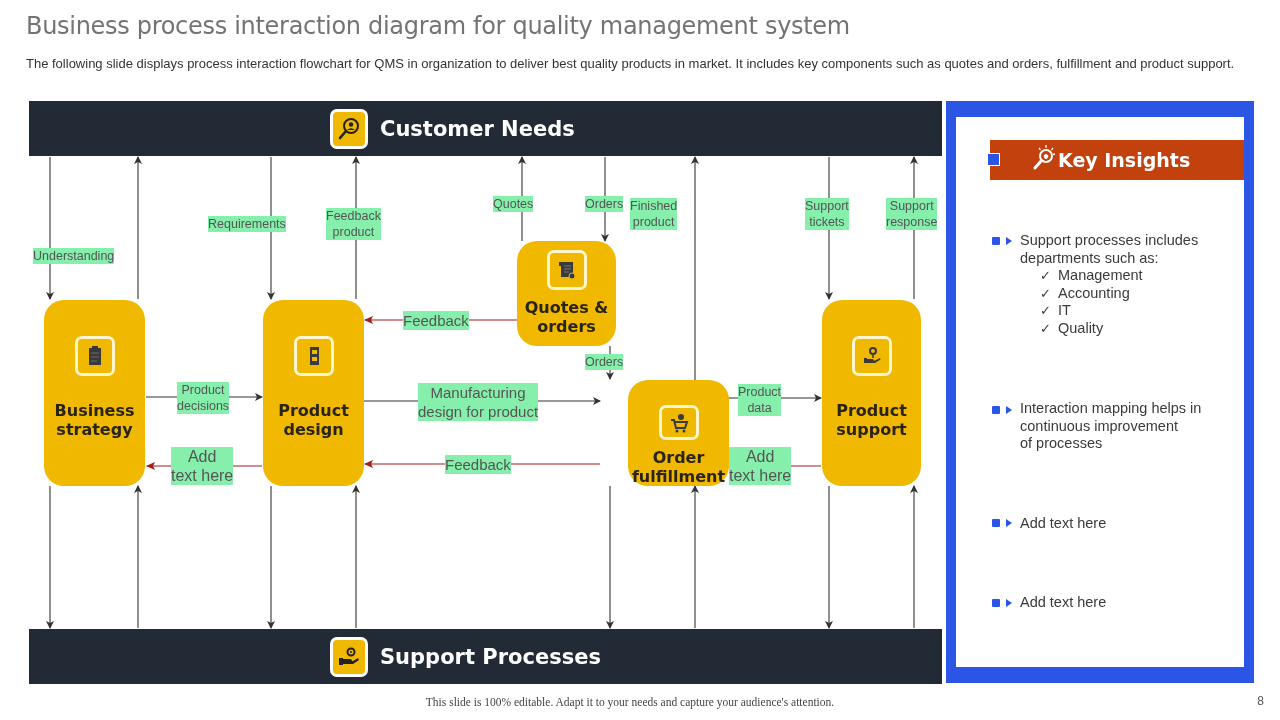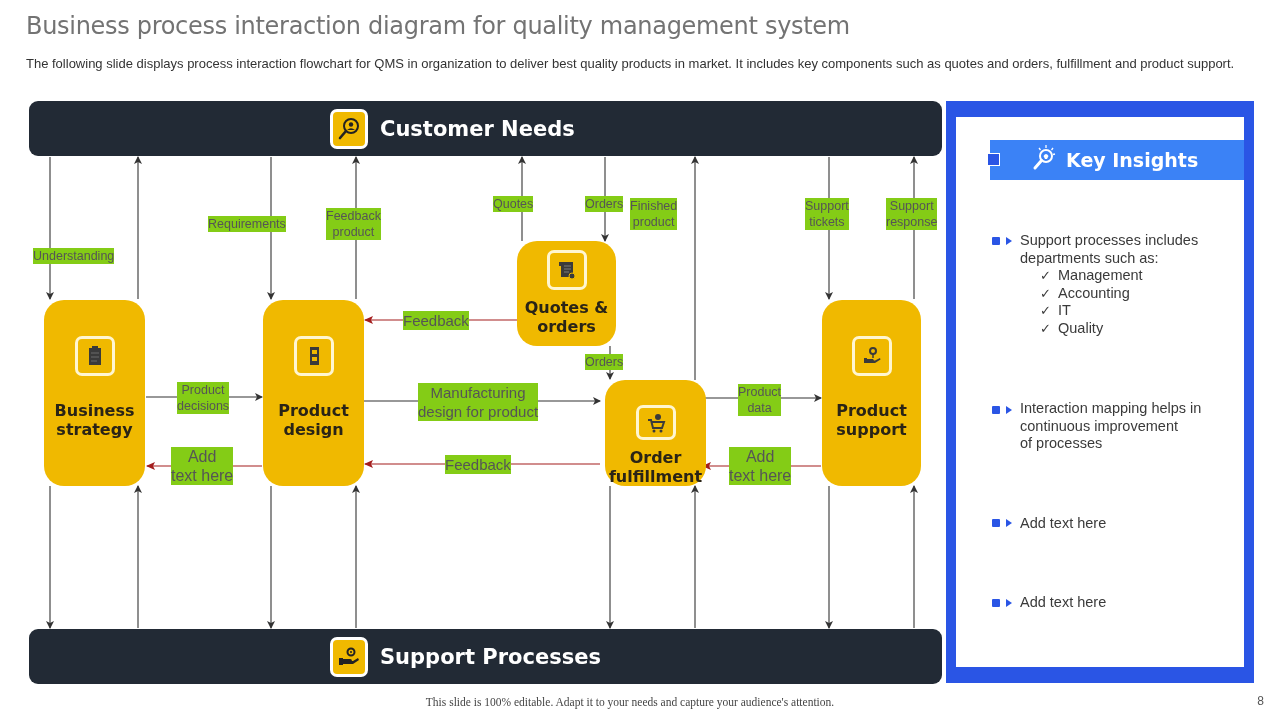--- a/index.html
+++ b/index.html
@@ -2,43 +2,43 @@
 <html><head>
 <meta charset="utf-8">
 <style>
   * { box-sizing: border-box; margin: 0; padding: 0; }
   html, body { width: 1280px; height: 720px; background: #ffffff; overflow: hidden; }
   body { position: relative; font-family: "DejaVu Sans", sans-serif; color: #222; }
 
   .title { position: absolute; left: 26px; top: 12px; font-size: 24px; font-weight: 400; color: #737373; letter-spacing: -0.3px; white-space: nowrap; }
   .subtitle { position: absolute; left: 26px; top: 56px; font-family: "Liberation Sans", sans-serif; font-size: 13px; color: #333; white-space: nowrap; }
 
-  .band { position: absolute; left: 29px; width: 913px; height: 55px; background: #222a35; border-radius: 9px; }
+  .band { position: absolute; left: 29px; width: 913px; height: 55px; background: #222a35; }
   .band-top { top: 101px; }
   .band-bottom { top: 629px; padding-left: 15px; }
   .band-inner { position: absolute; top: 0; height: 55px; display: flex; align-items: center; gap: 12px; }
   .band-top .band-inner { left: 300px; }
   .band-bottom .band-inner { left: 300px; }
   .band-icon { width: 38px; height: 40px; background: #f0b900; border: 3px solid #ffffff; border-radius: 7px; display: flex; align-items: center; justify-content: center; }
   .band-label { font-size: 21px; font-weight: 700; color: #ffffff; white-space: nowrap; }
 
   svg.flow { position: absolute; left: 0; top: 0; width: 1280px; height: 720px; pointer-events: none; }
 
   .node { position: absolute; background: #f0b900; border-radius: 20px; display: flex; flex-direction: column; align-items: center; }
   .node .nicon { width: 40px; height: 40px; border: 3px solid #fff6d0; border-radius: 7px; display: flex; align-items: center; justify-content: center; background: #f0b900; }
   .node .nlabel { font-size: 16px; font-weight: 700; color: #2a2416; text-align: center; line-height: 19px; }
 
-  .lbl { position: absolute; font-family: "Liberation Sans", sans-serif; color: #555; text-align: center; background: #84cc16; line-height: 16px; white-space: nowrap; }
+  .lbl { position: absolute; font-family: "Liberation Sans", sans-serif; color: #555; text-align: center; background: #86efac; line-height: 16px; white-space: nowrap; }
   .lbl.s { font-size: 12.5px; }
   .lbl.m { font-size: 15px; line-height: 19px; }
   .lbl.l { font-size: 16px; line-height: 19px; }
 
   .insights { position: absolute; left: 946px; top: 101px; width: 308px; height: 582px; background: #2a55e5; }
   .insights-inner { position: absolute; left: 10px; top: 16px; width: 288px; height: 550px; background: #ffffff; }
-  .ki-header { position: absolute; left: 990px; top: 140px; width: 254px; height: 40px; background: #3b82f6; display: flex; align-items: center; padding-left: 40px; gap: 8px; }
+  .ki-header { position: absolute; left: 990px; top: 140px; width: 254px; height: 40px; background: #c2410c; display: flex; align-items: center; padding-left: 40px; gap: 0; }
   .ki-title { font-size: 19px; font-weight: 700; color: #ffffff; white-space: nowrap; }
   .ki-square { position: absolute; left: 987px; top: 153px; width: 13px; height: 13px; background: #2a55e5; border: 1.5px solid #ffffff; }
 
   .insight { position: absolute; left: 1020px; font-family: "Liberation Sans", sans-serif; font-size: 14.5px; color: #3a3a3a; line-height: 17.5px; }
   .bullet-dot { position: absolute; left: 992px; width: 8px; height: 8px; background: #2a55e5; border-radius: 1px; }
   .bullet-tri { position: absolute; left: 1006px; width: 0; height: 0; border-top: 4px solid transparent; border-bottom: 4px solid transparent; border-left: 6px solid #2a55e5; }
   .checks { list-style: none; padding-left: 20px; }
   .checks li { position: relative; padding-left: 18px; }
   .checks li .chk { position: absolute; left: 0; top: 0; font-size: 13px; }
 
@@ -175,21 +175,21 @@
         <rect x="3" y="3" width="4" height="4" fill="#3a3a3a"></rect>
         <line x1="8" y1="7" x2="15" y2="7" stroke="#7a7a7a"></line>
         <line x1="8" y1="10" x2="15" y2="10" stroke="#7a7a7a"></line>
         <line x1="8" y1="13" x2="13" y2="13" stroke="#7a7a7a"></line>
         <circle cx="16" cy="17" r="3" fill="#3a3a3a" stroke="#f0b900"></circle>
       </svg>
   </div>
   <div class="nlabel" style="margin-top:8px;"><span>Quotes &amp;</span><br><span>orders</span></div>
 </div>
 
-<div class="node" style="left:605px; top:380px; width:101px; height:106px; padding-top:25px;">
+<div class="node" style="left:628px; top:380px; width:101px; height:106px; padding-top:25px;">
   <div class="nicon">
     <svg width="22" height="22" viewBox="0 0 22 22">
         <circle cx="13" cy="5" r="3" fill="#3a3a3a"></circle>
         <path d="M3 8 L6 8 L8 16 L17 16 L19 10 L7 10" fill="none" stroke="#3a3a3a" stroke-width="2"></path>
         <circle cx="9" cy="19" r="1.5" fill="#3a3a3a"></circle>
         <circle cx="16" cy="19" r="1.5" fill="#3a3a3a"></circle>
       </svg>
   </div>
   <div class="nlabel" style="margin-top:8px;"><span>Order</span><br><span>fulfillment</span></div>
 </div>

